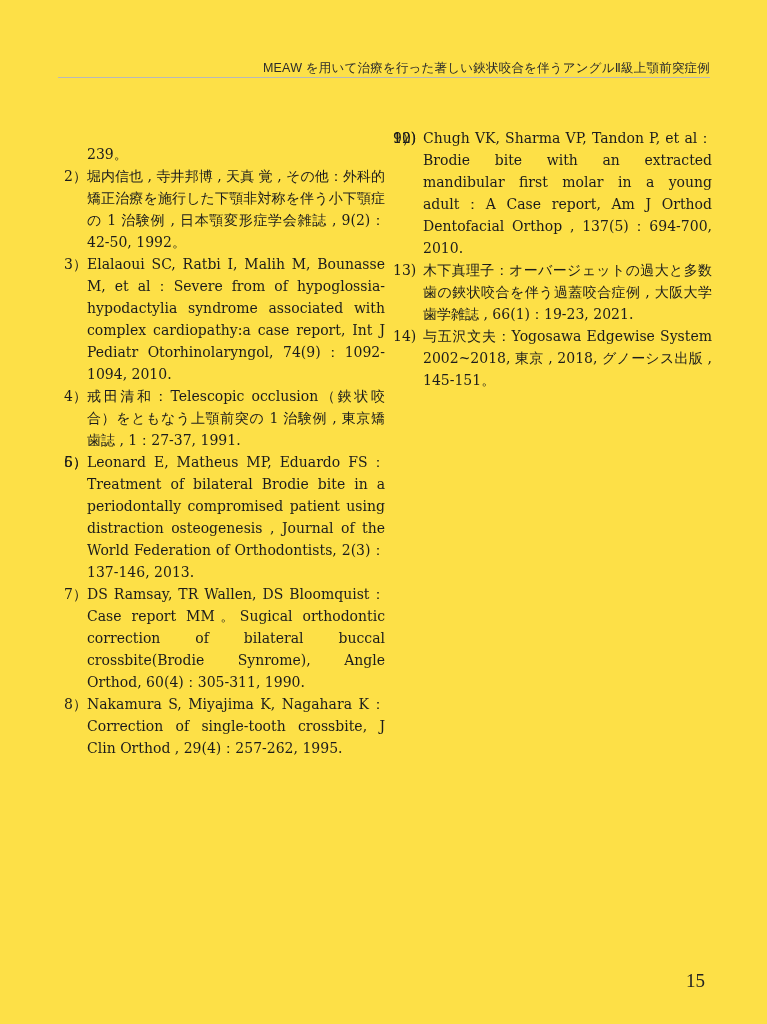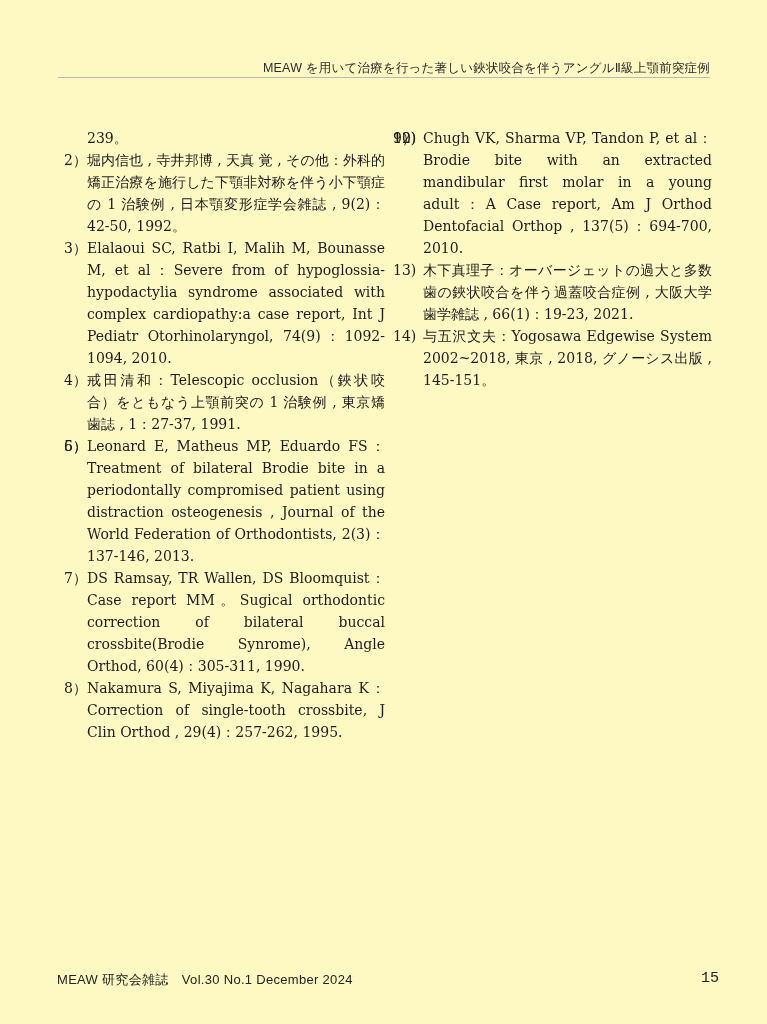--- a/index.html
+++ b/index.html
@@ -4,21 +4,21 @@
 <style>
   html, body { margin: 0; padding: 0; }
   body {
     width: 767px; height: 1024px;
     background: #ffffff;
     position: relative;
     overflow: hidden;
     font-family: "Liberation Sans", "DejaVu Sans", sans-serif;
     color: #1c1c1c;
   }
-  .page { position: absolute; inset: 0; background: #fef9c3; }
+  .page { position: absolute; inset: 0; background: #fde047; }
 
   
   .running-head {
     position: absolute;
     top: 60px; left: 58px; right: 57px;
     text-align: right;
     font-size: 12.5px;
     letter-spacing: 0.2px;
     color: #2b2b2b;
     font-family: "Liberation Sans", "DejaVu Sans", sans-serif;
@@ -49,37 +49,38 @@
   .col-left  .ref { padding-left: 23px; }
   .col-right .ref { padding-left: 30px; }
   .ref .num {
     position: absolute;
     left: 0; top: 0;
     white-space: nowrap;
   }
   .continuation {
     padding-left: 23px;
     text-align: left;
+    margin-top: 16px;
   }
 
   
   .footer-journal {
     position: absolute;
     top: 971px; left: 57px;
     font-size: 13px;
     letter-spacing: 0.3px;
     color: #222222;
     font-family: "Liberation Sans", "DejaVu Sans", sans-serif;
   }
   .footer-page-number {
     position: absolute;
-    top: 970px; right: 48px;
-    font-size: 15px;
+    top: 970px; right: 62px;
+    font-size: 19px;
     color: #222222;
-    font-family: Liberation Mono, monospace;
+    font-family: Liberation Serif, serif;
   }
 </style>
 </head>
 <body>
 
 <div class="page">
 
   <div class="running-head">MEAW を用いて治療を行った著しい鋏状咬合を伴うアングルⅡ級上顎前突症例</div>
   <div class="head-rule"></div>
 
@@ -120,16 +121,15 @@
       <span class="num">12)</span><span class="txt">Chugh VK, Sharma VP, Tandon P, et al：Brodie bite with an extracted mandibular first molar in a young adult：A Case report, Am J Orthod Dentofacial Orthop , 137(5)：694-700, 2010.</span>
     </div>
     <div class="ref">
       <span class="num">13)</span><span class="txt">木下真理子：オーバージェットの過大と多数歯の鋏状咬合を伴う過蓋咬合症例 , 大阪大学歯学雑誌 , 66(1)：19-23, 2021.</span>
     </div>
     <div class="ref">
       <span class="num">14)</span><span class="txt">与五沢文夫：Yogosawa Edgewise System 2002~2018, 東京 , 2018, グノーシス出版 , 145-151。</span>
     </div>
   </div>
 
-  <div class="footer-journal">MEAW 研究会雑誌　Vol.30  No.1  December  2024</div>
   <div class="footer-page-number">15</div>
 
 </div>
 
 </body></html>

